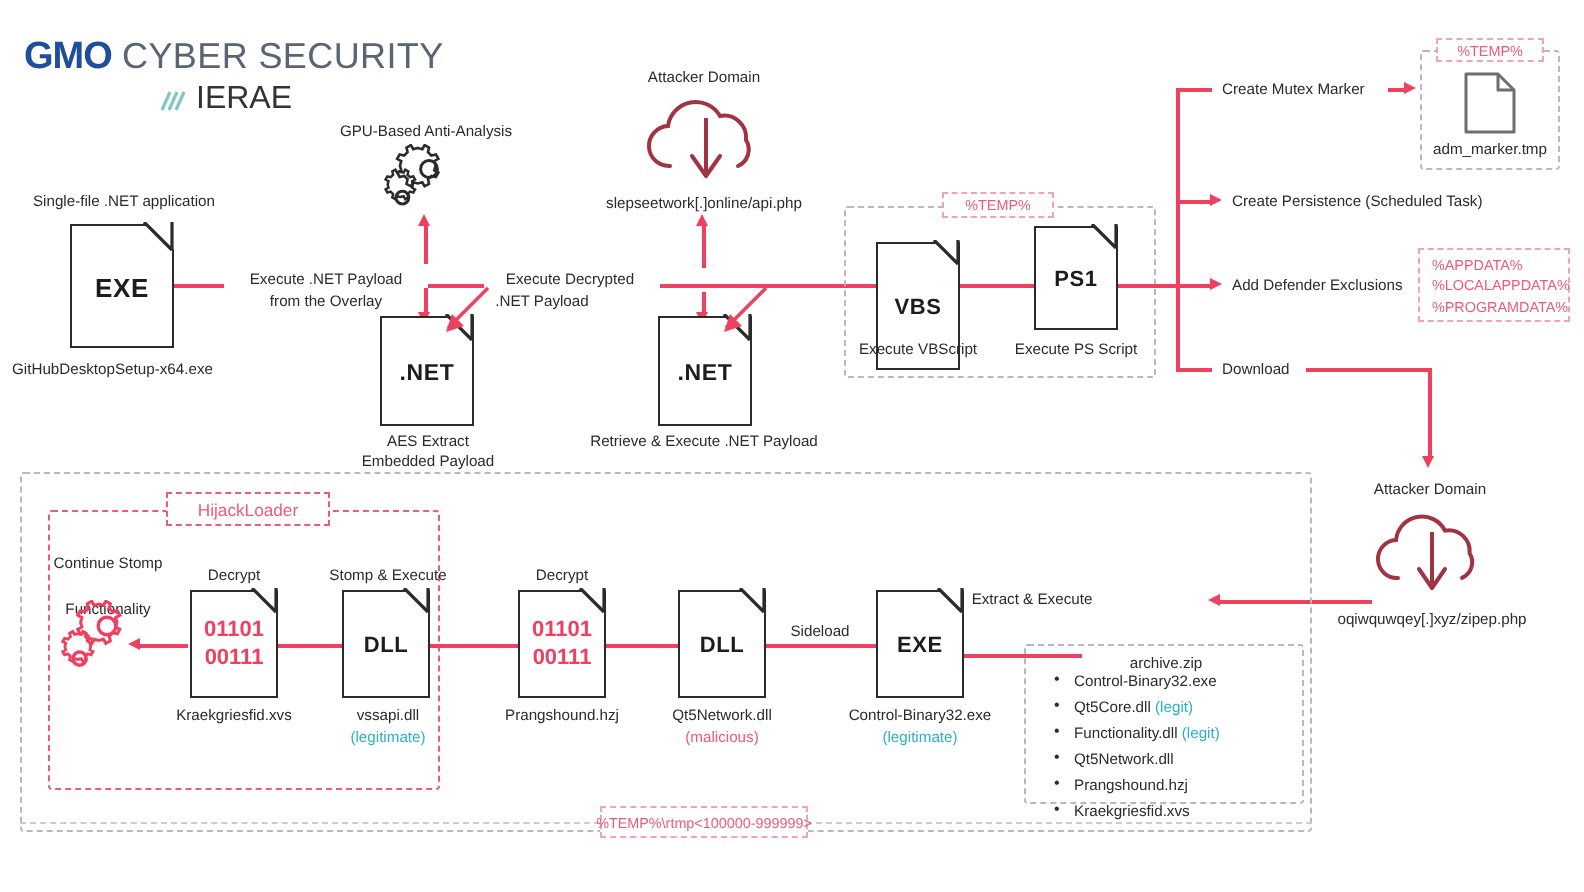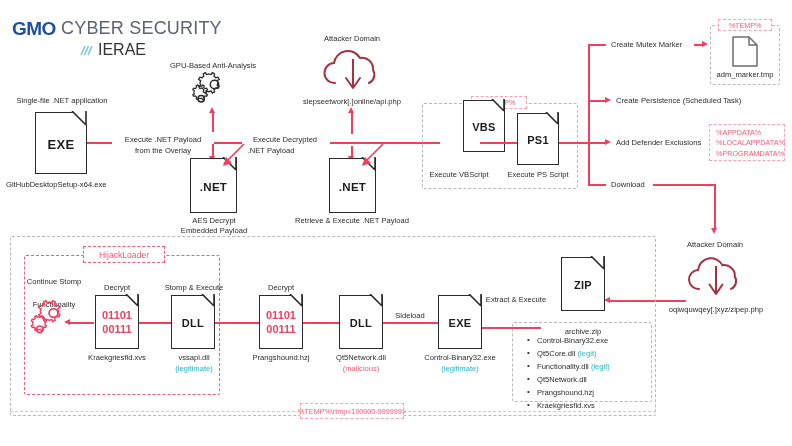--- a/index.html
+++ b/index.html
@@ -156,21 +156,21 @@
   <div class="ln v" style="left:212px;top:144px;height:14px;"></div>
   <div class="arrow down" style="left:209px;top:156px;"></div>
 
   <div class="doc" style="left:190px;top:158px;width:47px;height:55px;">
     <svg style="position:absolute;top:-2px;right:-2px;" width="17" height="17" viewBox="0 0 17 17">
       <path d="M2 0 L15 0 L15 13 Z" fill="#fff"></path>
       <path d="M2 0 L15 13 M15 0 L15 13" stroke="#2b2b2b" stroke-width="1.6" fill="none"></path>
     </svg>
     <div class="doctext" style="font-size:11.5px;">.NET</div>
   </div>
-  <div class="lbl c" style="left:214px;top:216px;">AES Decrypt</div>
+  <div class="lbl c" style="left:214px;top:216px;">AES Extract</div>
   <div class="lbl c" style="left:214px;top:226px;">Embedded Payload</div>
 
   <svg style="position:absolute;left:213px;top:140px;" width="34" height="30" viewBox="0 0 34 30">
     <path d="M31 4 L11 24" stroke="#ef4060" stroke-width="1.7" fill="none"></path>
     <path d="M10 26 L13 17 L19 23 Z" fill="#ef4060"></path>
   </svg>
 
   <div class="lbl c" style="left:285px;top:135px;">Execute Decrypted</div>
   <div class="lbl c" style="left:271px;top:146px;">.NET Payload</div>
   <div class="ln h" style="left:330px;top:142px;width:110px;"></div>
@@ -198,21 +198,21 @@
   <div class="lbl c" style="left:352px;top:216px;">Retrieve &amp; Execute .NET Payload</div>
 
   <svg style="position:absolute;left:352px;top:140px;" width="34" height="30" viewBox="0 0 34 30">
     <path d="M31 4 L11 24" stroke="#ef4060" stroke-width="1.7" fill="none"></path>
     <path d="M10 26 L13 17 L19 23 Z" fill="#ef4060"></path>
   </svg>
 
   <div class="dashbox" style="left:422px;top:103px;width:156px;height:86px;"></div>
   <div class="tagbox" style="left:471px;top:96px;width:56px;height:13px;">%TEMP%</div>
 
-  <div class="doc" style="left:438px;top:100px;width:42px;height:52px;margin-left:25px;">
+  <div class="doc" style="left:438px;top:121px;width:42px;height:64px;">
     <svg style="position:absolute;top:-2px;right:-2px;" width="16" height="16" viewBox="0 0 16 16">
       <path d="M2 0 L14 0 L14 12 Z" fill="#fff"></path>
       <path d="M2 0 L14 12 M14 0 L14 12" stroke="#2b2b2b" stroke-width="1.6" fill="none"></path>
     </svg>
     <div class="doctext" style="font-size:11px;">VBS</div>
   </div>
   <div class="lbl c" style="left:459px;top:170px;">Execute VBScript</div>
 
   <div class="ln h" style="left:480px;top:142px;width:37px;"></div>
 
@@ -264,27 +264,20 @@
     <path d="M31 13 L31 39" stroke="#a13342" stroke-width="2" fill="none"></path>
     <path d="M24.5 31.5 L31 41 L37.5 31.5" stroke="#a13342" stroke-width="2" fill="none" stroke-linecap="round" stroke-linejoin="round"></path>
   </svg>
   <div class="lbl c" style="left:716px;top:305px;">oqiwquwqey[.]xyz/zipep.php</div>
 
   <div class="ln h" style="left:608px;top:300px;width:78px;"></div>
   <div class="arrow left" style="left:604px;top:297px;"></div>
 
   <div class="dashbox" style="left:10px;top:236px;width:646px;height:180px;"></div>
 
-  <div class="doc" style="left:561px;top:257px;width:44px;height:54px;">
-    <svg style="position:absolute;top:-2px;right:-2px;" width="17" height="17" viewBox="0 0 17 17">
-      <path d="M2 0 L15 0 L15 13 Z" fill="#fff"></path>
-      <path d="M2 0 L15 13 M15 0 L15 13" stroke="#2b2b2b" stroke-width="1.6" fill="none"></path>
-    </svg>
-    <div class="doctext" style="font-size:11px;">ZIP</div>
-  </div>
   <div class="lbl c" style="left:583px;top:327px;">archive.zip</div>
 
   <div class="dashbox" style="left:512px;top:322px;width:140px;height:80px;"></div>
   <div class="bullets" style="left:527px;top:334px;">
     <ul id="archive-list">
         <li><span>Control-Binary32.exe</span></li>
         <li><span>Qt5Core.dll</span><span class="teal-txt"> (legit)</span></li>
         <li><span>Functionality.dll</span><span class="teal-txt"> (legit)</span></li>
         <li><span>Qt5Network.dll</span></li>
         <li><span>Prangshound.hzj</span></li>

